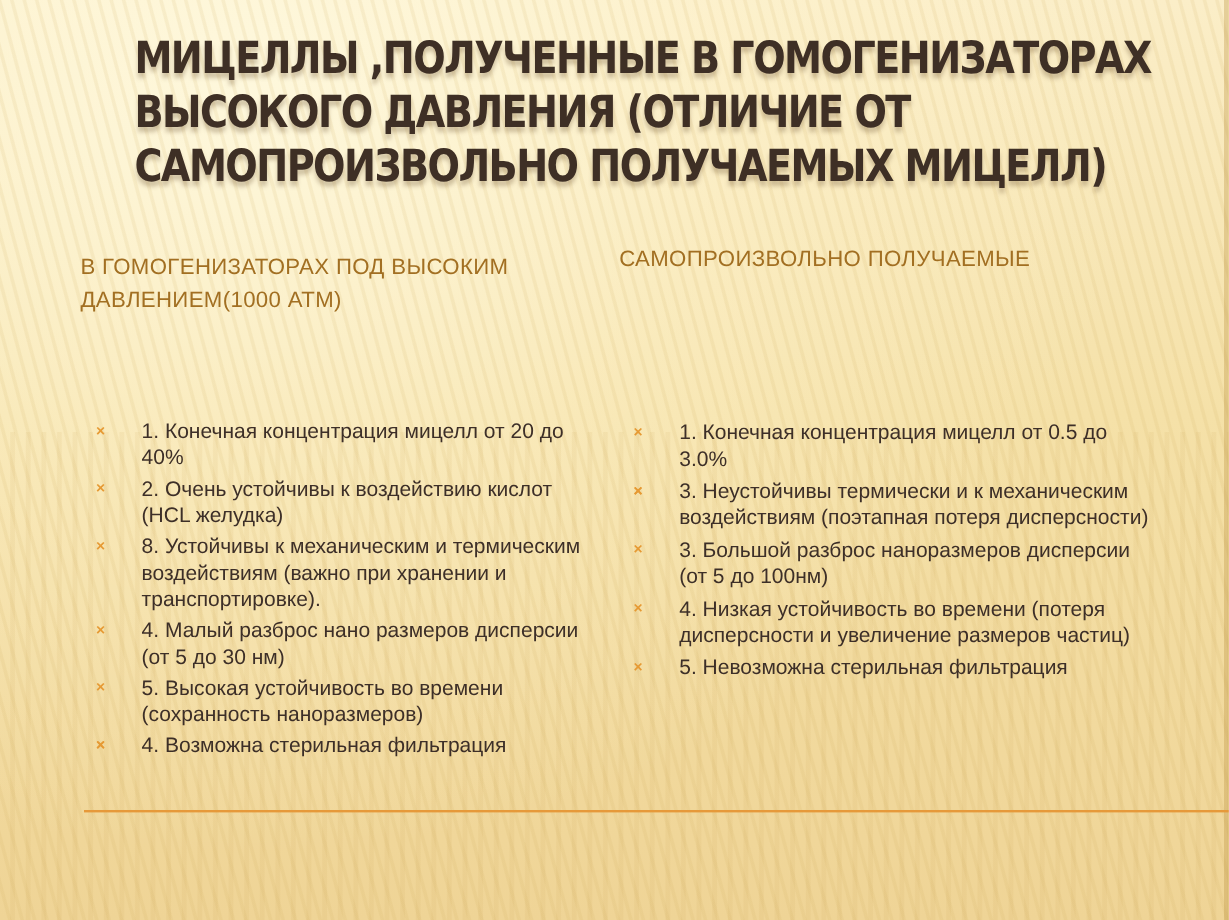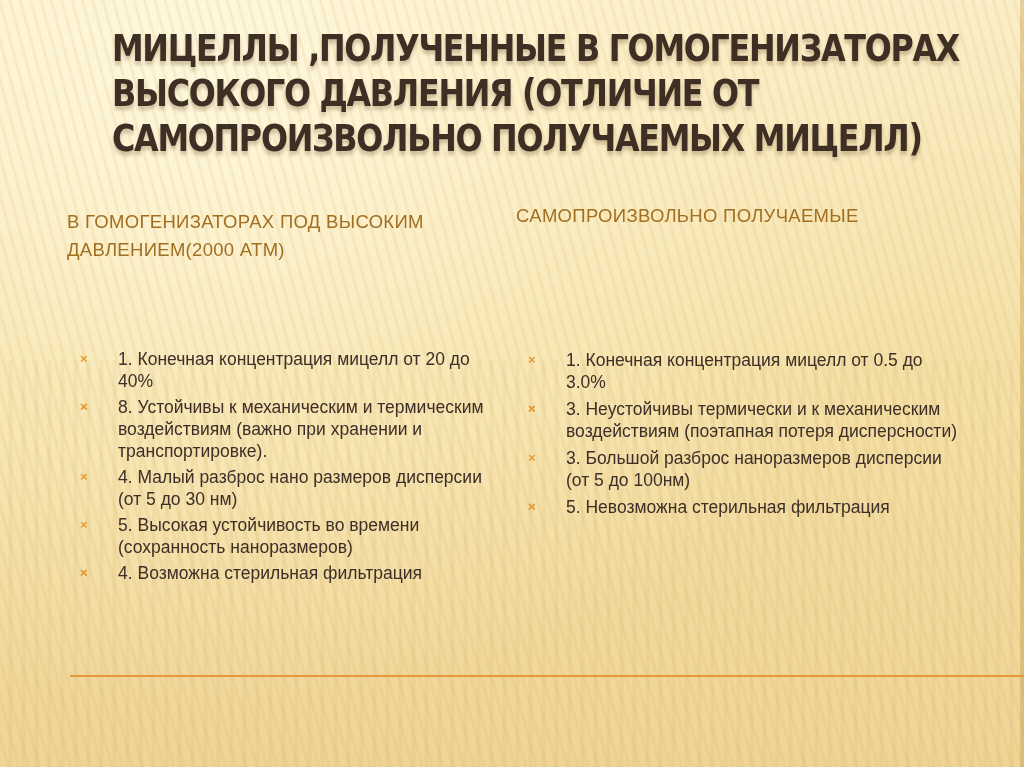--- a/index.html
+++ b/index.html
@@ -74,35 +74,35 @@
 <div class="stripes"></div>
 <div class="stripes2"></div>
 <div class="right-edge"></div>
 
 <h1 class="title">
   <div>МИЦЕЛЛЫ ,ПОЛУЧЕННЫЕ В ГОМОГЕНИЗАТОРАХ</div>
   <div>ВЫСОКОГО ДАВЛЕНИЯ (ОТЛИЧИЕ ОТ</div>
   <div>САМОПРОИЗВОЛЬНО ПОЛУЧАЕМЫХ МИЦЕЛЛ)</div>
 </h1>
 
-<div class="col-head left">В ГОМОГЕНИЗАТОРАХ ПОД ВЫСОКИМ ДАВЛЕНИЕМ(2000 АТМ)</div>
+<div class="col-head left">В ГОМОГЕНИЗАТОРАХ ПОД ВЫСОКИМ ДАВЛЕНИЕМ(1000 АТМ)</div>
 <div class="col-head right">САМОПРОИЗВОЛЬНО ПОЛУЧАЕМЫЕ</div>
 
 <ul class="list left">
   <li><span class="bullet">×</span><span>1. Конечная концентрация мицелл от 20 до 40%</span></li>
-  <li><span class="bullet">×</span></li>
+  <li><span class="bullet">×</span><span>2. Очень устойчивы к воздействию кислот (HCL желудка)</span></li>
   <li><span class="bullet">×</span><span>8. Устойчивы к механическим и термическим воздействиям (важно при хранении и транспортировке).</span></li>
   <li><span class="bullet">×</span><span>4. Малый разброс нано размеров дисперсии (от 5 до 30 нм)</span></li>
   <li><span class="bullet">×</span><span>5. Высокая устойчивость во времени (сохранность наноразмеров)</span></li>
   <li><span class="bullet">×</span></li>
   <li><span class="bullet">×</span><span>4. Возможна стерильная фильтрация</span></li>
 </ul>
 
 <ul class="list right">
   <li><span class="bullet">×</span><span>1. Конечная концентрация мицелл от 0.5 до 3.0%</span></li>
   <li><span class="bullet">×</span></li>
   <li><span class="bullet">×</span><span>3. Неустойчивы термически и к механическим воздействиям (поэтапная потеря дисперсности)</span></li>
   <li><span class="bullet">×</span><span>3. Большой разброс наноразмеров дисперсии (от 5 до 100нм)</span></li>
-  <li><span class="bullet">×</span></li>
+  <li><span class="bullet">×</span><span>4. Низкая устойчивость во времени (потеря дисперсности и увеличение размеров частиц)</span></li>
   <li><span class="bullet">×</span><span>5. Невозможна стерильная фильтрация</span></li>
 </ul>
 
 <div class="divider"></div>
 
 </body></html>

